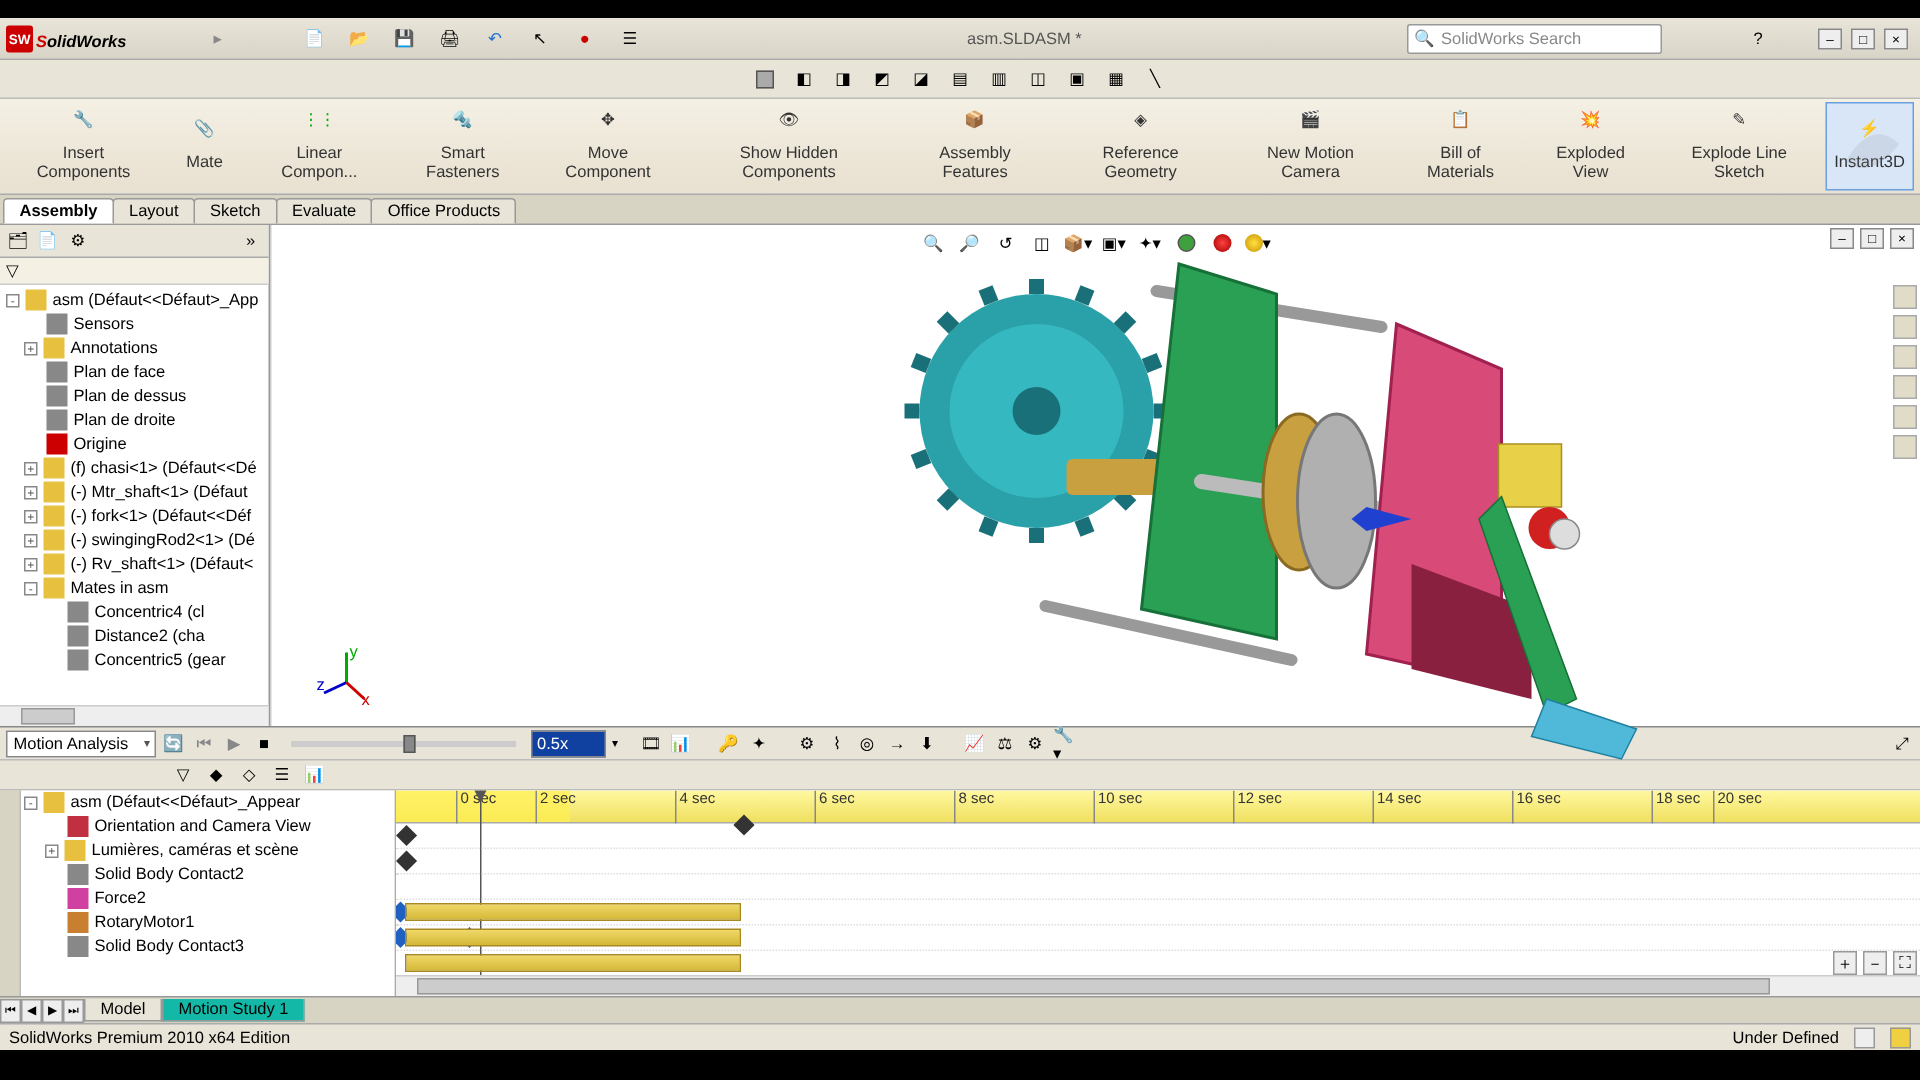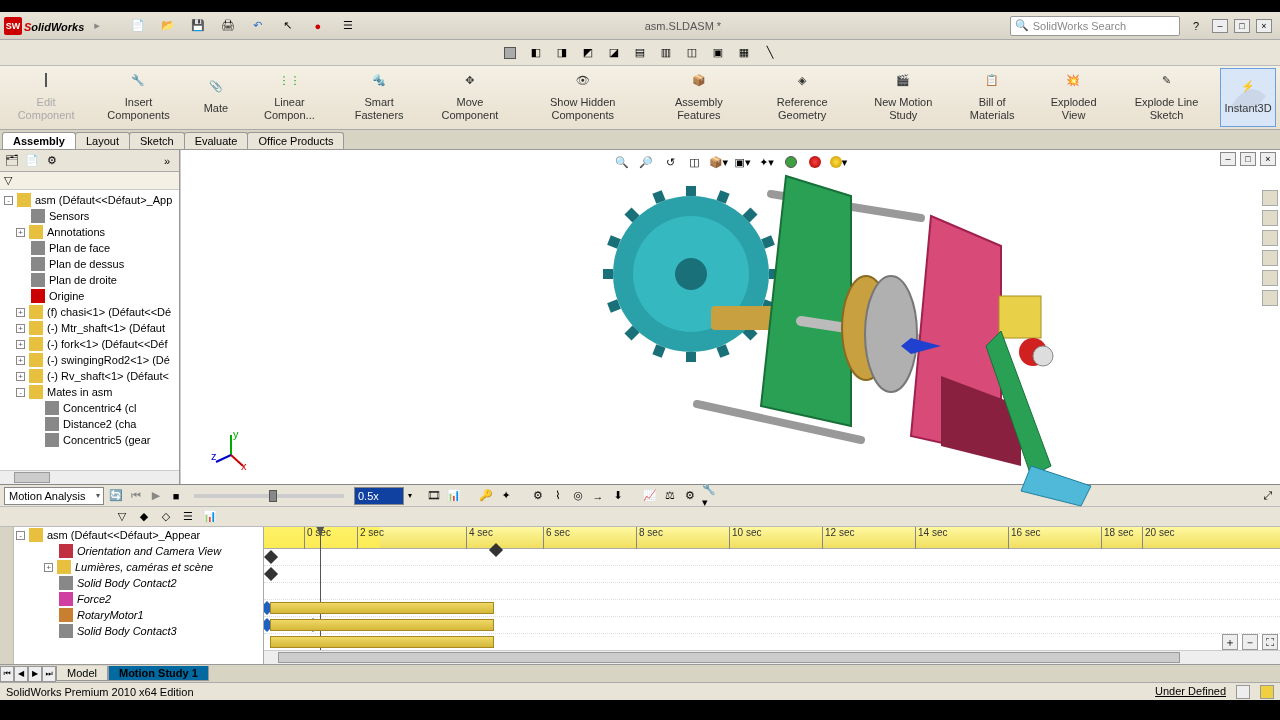--- a/index.html
+++ b/index.html
@@ -1,20 +1,20 @@
 <!DOCTYPE html>
 <html><head>
 <meta charset="utf-8">
 <style>
 * { margin: 0; padding: 0; box-sizing: border-box; font-family: "Segoe UI", Tahoma, sans-serif; font-size: 11px; }
 body { width: 1280px; height: 720px; background: #000; overflow: hidden; position: relative; }
 .app { position: absolute; top: 12px; left: 0; width: 1280px; height: 688px; background: #e8e8e0; display: flex; flex-direction: column; }
 
 
-.titlebar { height: 28px; background: linear-gradient(#e8e4d8, #d8d4c8); display: flex; align-items: center; border-bottom: 1px solid #aaa; }
+.titlebar { height: 28px; background: linear-gradient(#e8e4d8, #d8d4c8); display: flex; align-items: center; border-bottom: 1px solid #aaa; gap: 24px; }
 .logo { display: flex; align-items: center; padding: 0 4px; }
 .logo-badge { width: 18px; height: 18px; background: #c00; color: #fff; font-weight: bold; font-size: 9px; display: flex; align-items: center; justify-content: center; border-radius: 2px; margin-right: 2px; }
 .logo-text { font-weight: bold; font-size: 14px; font-style: italic; }
 .logo-text .s { color: #c00; }
 .qat { display: flex; align-items: center; gap: 14px; margin-left: 30px; }
 .qat-icon { width: 16px; height: 16px; display: inline-flex; align-items: center; justify-content: center; cursor: pointer; }
 .title-center { flex: 1; text-align: center; color: #555; }
 .search-box { width: 170px; height: 20px; background: #fff; border: 1px solid #999; border-radius: 2px; display: flex; align-items: center; padding: 0 4px; gap: 4px; color: #888; }
 .wincontrols { display: flex; gap: 6px; margin: 0 8px; }
 .winbtn { width: 16px; height: 14px; border: 1px solid #888; background: #eee; font-size: 9px; display: flex; align-items: center; justify-content: center; cursor: pointer; }
@@ -68,21 +68,21 @@
 .slider .sthumb { position: absolute; top: -4px; left: 50%; width: 8px; height: 12px; background: #888; border: 1px solid #555; }
 .speed-input { width: 50px; height: 18px; border: 1px solid #888; background: #1040a0; color: #fff; padding: 0 3px; display: flex; align-items: center; }
 .mico { width: 16px; height: 16px; display: flex; align-items: center; justify-content: center; cursor: pointer; }
 .motion-toolbar2 { height: 20px; display: flex; align-items: center; gap: 6px; padding-left: 114px; border-bottom: 1px solid #bbb; }
 
 .motion-body { flex: 1; display: flex; min-height: 0; }
 .motion-tree-wrap { width: 264px; border-right: 1px solid #aaa; display: flex; }
 .motion-side { width: 14px; background: #d8d4c4; border-right: 1px solid #bbb; }
 .motion-tree { flex: 1; background: #fff; overflow: hidden; }
 .mtree-item { display: flex; align-items: center; gap: 4px; padding: 1px 2px; white-space: nowrap; }
-.mtree-item.depth1 { padding-left: 30px; font-style: italic; }
+.mtree-item.depth1 { padding-left: 16px; }
 
 .timeline { flex: 1; background: #fff; position: relative; overflow: hidden; }
 .time-ruler { height: 22px; background: linear-gradient(#fff8a0,#f0e060); border-bottom: 1px solid #aaa; position: relative; }
 .time-ruler .tick { position: absolute; top: 0; height: 22px; border-left: 1px solid #888; font-size: 10px; padding-left: 2px; color: #333; }
 .time-ruler .yellow-zone { position: absolute; left: 0; top: 0; bottom: 0; background: rgba(255,240,80,0.7); }
 .playhead { position: absolute; top: 0; bottom: 0; width: 1px; background: #555; }
 .playhead::before { content: ""; position: absolute; top: -1px; left: -4px; width: 9px; height: 9px; background: #555; clip-path: polygon(0 0,100% 0,50% 100%); }
 .endmarker { position: absolute; top: 18px; width: 10px; height: 10px; background: #333; transform: rotate(45deg); }
 .lane { height: 17px; border-bottom: 1px dotted #ddd; position: relative; }
 .bar { position: absolute; top: 2px; height: 12px; background: linear-gradient(#f0d868,#d4b838); border: 1px solid #a88820; }
@@ -90,24 +90,24 @@
 .diamond.blue { background: #2060c0; }
 .hscroll2 { height: 14px; background: #eee; border-top: 1px solid #ccc; position: relative; }
 .hscroll2 .thumb { position: absolute; left: 14px; top: 1px; right: 100px; height: 11px; background: #ccc; border: 1px solid #999; }
 .zoom-controls { position: absolute; right: 2px; bottom: 14px; display: flex; gap: 4px; }
 .zoom-controls .zico { width: 16px; height: 16px; border: 1px solid #999; background: #eee; display:flex; align-items:center; justify-content:center; cursor:pointer; }
 
 .bottom-tabs { height: 18px; background: #d8d4c4; display: flex; align-items: center; border-top: 1px solid #999; }
 .nav-btns { display: flex; }
 .navb { width: 14px; height: 16px; border: 1px solid #999; background: #eee; font-size: 8px; display: flex; align-items: center; justify-content: center; cursor: pointer; }
 .btab { padding: 1px 10px; border: 1px solid #999; border-top: none; background: #e8e4d8; cursor: pointer; }
-.btab.active { background: #0369a1; font-weight: bold; }
+.btab.active { background: #14b8a6; font-weight: normal; }
 
 .statusbar { height: 18px; background: #e8e4d8; border-top: 1px solid #aaa; display: flex; align-items: center; padding: 0 6px; }
-.statusbar .right { margin-left: auto; display: flex; gap: 10px; text-decoration: underline; }
+.statusbar .right { margin-left: auto; display: flex; align-items: center; gap: 10px; }
 .status-ico { width: 14px; height: 14px; border: 1px solid #999; background: #eee; }
 
 
 .i-square { width: 12px; height: 12px; border: 1px solid #555; }
 .i-green { background: #40a040; }
 .i-gray { background: #aaa; }
 </style>
 </head>
 <body>
 
@@ -154,24 +154,20 @@
     <span class="ico">◪</span>
     <span class="ico">▤</span>
     <span class="ico">▥</span>
     <span class="ico">◫</span>
     <span class="ico">▣</span>
     <span class="ico">▦</span>
     <span class="ico">╲</span>
   </div>
 
   <div class="ribbon">
-    <div class="rbtn disabled">
-        <div class="ricon"><span class="i-square i-gray"></span></div>
-        <span>Edit Component</span>
-      </div>
     <div class="rbtn">
         <div class="ricon">🔧</div>
         <span>Insert Components</span>
       </div>
     <div class="rbtn">
         <div class="ricon">📎</div>
         <span>Mate</span>
       </div>
     <div class="rbtn">
         <div class="ricon" style="color:#0a0">⋮⋮</div>
@@ -192,21 +188,21 @@
     <div class="rbtn">
         <div class="ricon">📦</div>
         <span>Assembly Features</span>
       </div>
     <div class="rbtn">
         <div class="ricon">◈</div>
         <span>Reference Geometry</span>
       </div>
     <div class="rbtn">
         <div class="ricon">🎬</div>
-        <span>New Motion Study</span>
+        <span>New Motion Camera</span>
       </div>
     <div class="rbtn">
         <div class="ricon">📋</div>
         <span>Bill of Materials</span>
       </div>
     <div class="rbtn">
         <div class="ricon">💥</div>
         <span>Exploded View</span>
       </div>
     <div class="rbtn">
@@ -505,21 +501,21 @@
               <span class="tree-icon" style="background: rgb(136, 136, 136);"></span>
               <span>Solid Body Contact3</span>
             </div>
           </div>
       </div>
       <div class="timeline">
         <div class="time-ruler" id="time-ruler">
           <div class="yellow-zone" style="width:116px"></div>
         <div class="tick" style="left: 0px; margin-left: 40px;">0 sec</div>
             <div class="tick" style="left: 93px;">2 sec</div>
-            <div class="tick" style="left: 186px; margin-left: 16px;">4 sec</div>
+            <div class="tick" style="left: 186px;">4 sec</div>
             <div class="tick" style="left: 279px;">6 sec</div>
             <div class="tick" style="left: 372px;">8 sec</div>
             <div class="tick" style="left: 465px;">10 sec</div>
             <div class="tick" style="left: 558px;">12 sec</div>
             <div class="tick" style="left: 651px;">14 sec</div>
             <div class="tick" style="left: 744px;">16 sec</div>
             <div class="tick" style="left: 837px;">18 sec</div>
             <div class="tick" style="left: 878px;">20 sec</div>
           </div>
         <div id="playhead" class="playhead" style="left: 55.8px;"></div>

